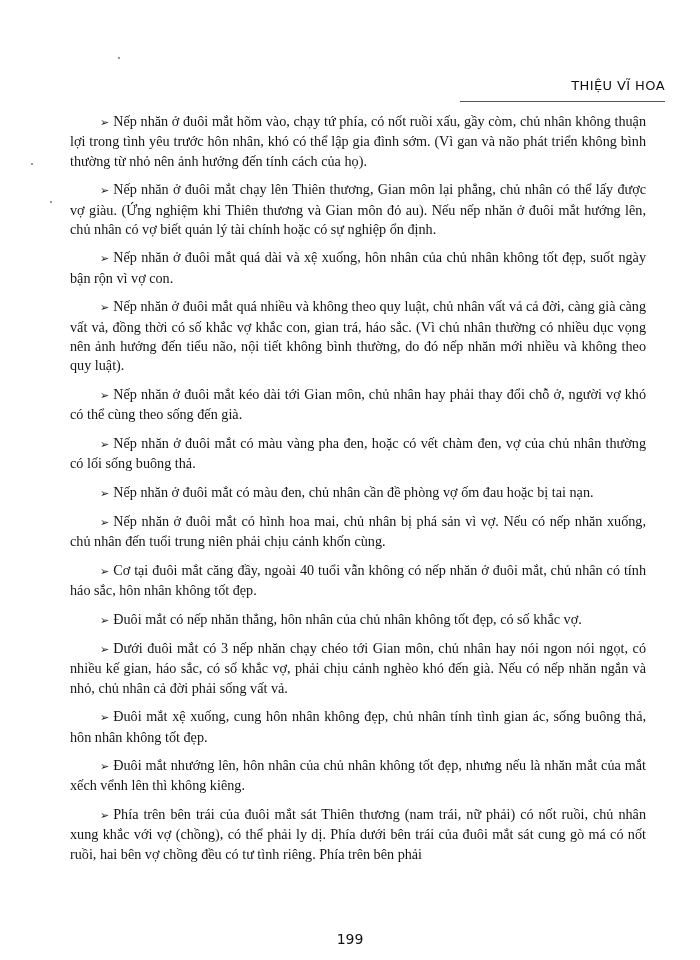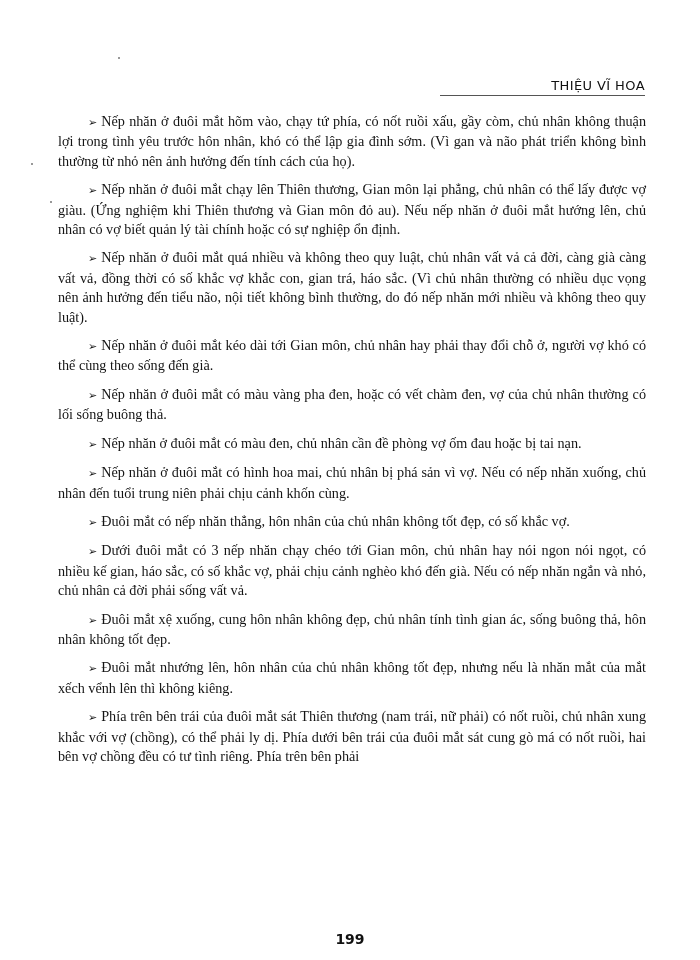--- a/index.html
+++ b/index.html
@@ -1,47 +1,49 @@
 <!DOCTYPE html>
 <html><head>
 <meta charset="utf-8">
 <style>
   html, body { margin:0; padding:0; background:#ffffff; }
   body { width:700px; height:960px; position:relative; overflow:hidden; color:#141414; }
   .page { position:absolute; left:0; top:0; width:700px; height:960px; }
-  .running-head { position:absolute; left:440px; top:78px; width:205px; text-align:right;
+  .running-head { position:absolute; left:460px; top:78px; width:205px; text-align:right;
     font-family:"DejaVu Sans", sans-serif; font-size:13px; letter-spacing:0.4px; color:#111;
-    padding-bottom:2px; border-bottom:1.5px solid #555; }
+    padding-bottom:8px; border-bottom:1.5px solid #555; }
   .stray-dot { position:absolute; width:2px; height:2px; background:#777; border-radius:50%; }
   .body { position:absolute; left:54px; top:112px; width:592px;
     font-family:"Liberation Serif", "DejaVu Serif", serif; font-size:14.2px; line-height:19.4px;
     text-align:justify; }
-  .para { margin:0 0 9px 4px; text-indent:30px; }
+  .para { margin:0 0 9px 16px; text-indent:30px; }
   .bullet { font-family:"DejaVu Sans", sans-serif; font-size:11px; margin-right:4px; }
   .folio { position:absolute; left:0; width:700px; top:931px; text-align:center;
-    font-family:"DejaVu Sans", sans-serif; font-weight:bold; font-size:14px; color:#111; }
+    font-family:"DejaVu Sans", sans-serif; font-weight:normal; font-size:14px; color:#111; }
 </style>
 </head>
 <body>
 
 <div class="page">
   <span class="stray-dot" style="left:118px;top:57px"></span>
   <span class="stray-dot" style="left:31px;top:163px"></span>
   <span class="stray-dot" style="left:50px;top:201px"></span>
 
   <div class="running-head">THIỆU VĨ HOA</div>
 
   <div class="body" id="body">
       <p class="para"><span class="bullet">➢</span><span>Nếp nhăn ở đuôi mắt hõm vào, chạy tứ phía, có nốt ruồi xấu, gầy còm, chủ nhân không thuận lợi trong tình yêu trước hôn nhân, khó có thể lập gia đình sớm. (Vì gan và não phát triển không bình thường từ nhỏ nên ảnh hưởng đến tính cách của họ).</span></p>
       <p class="para"><span class="bullet">➢</span><span>Nếp nhăn ở đuôi mắt chạy lên Thiên thương, Gian môn lại phẳng, chủ nhân có thể lấy được vợ giàu. (Ứng nghiệm khi Thiên thương và Gian môn đỏ au). Nếu nếp nhăn ở đuôi mắt hướng lên, chủ nhân có vợ biết quản lý tài chính hoặc có sự nghiệp ổn định.</span></p>
+      <p class="para"><span class="bullet">➢</span><span>Nếp nhăn ở đuôi mắt quá dài và xệ xuống, hôn nhân của chủ nhân không tốt đẹp, suốt ngày bận rộn vì vợ con.</span></p>
       <p class="para"><span class="bullet">➢</span><span>Nếp nhăn ở đuôi mắt quá nhiều và không theo quy luật, chủ nhân vất vả cả đời, càng già càng vất vả, đồng thời có số khắc vợ khắc con, gian trá, háo sắc. (Vì chủ nhân thường có nhiều dục vọng nên ảnh hưởng đến tiểu não, nội tiết không bình thường, do đó nếp nhăn mới nhiều và không theo quy luật).</span></p>
       <p class="para"><span class="bullet">➢</span><span>Nếp nhăn ở đuôi mắt kéo dài tới Gian môn, chủ nhân hay phải thay đổi chỗ ở, người vợ khó có thể cùng theo sống đến già.</span></p>
       <p class="para"><span class="bullet">➢</span><span>Nếp nhăn ở đuôi mắt có màu vàng pha đen, hoặc có vết chàm đen, vợ của chủ nhân thường có lối sống buông thả.</span></p>
       <p class="para"><span class="bullet">➢</span><span>Nếp nhăn ở đuôi mắt có màu đen, chủ nhân cần đề phòng vợ ốm đau hoặc bị tai nạn.</span></p>
       <p class="para"><span class="bullet">➢</span><span>Nếp nhăn ở đuôi mắt có hình hoa mai, chủ nhân bị phá sản vì vợ. Nếu có nếp nhăn xuống, chủ nhân đến tuổi trung niên phải chịu cảnh khốn cùng.</span></p>
+      <p class="para"><span class="bullet">➢</span><span>Cơ tại đuôi mắt căng đầy, ngoài 40 tuổi vẫn không có nếp nhăn ở đuôi mắt, chủ nhân có tính háo sắc, hôn nhân không tốt đẹp.</span></p>
       <p class="para"><span class="bullet">➢</span><span>Đuôi mắt có nếp nhăn thẳng, hôn nhân của chủ nhân không tốt đẹp, có số khắc vợ.</span></p>
       <p class="para"><span class="bullet">➢</span><span>Dưới đuôi mắt có 3 nếp nhăn chạy chéo tới Gian môn, chủ nhân hay nói ngon nói ngọt, có nhiều kế gian, háo sắc, có số khắc vợ, phải chịu cảnh nghèo khó đến già. Nếu có nếp nhăn ngắn và nhỏ, chủ nhân cả đời phải sống vất vả.</span></p>
       <p class="para"><span class="bullet">➢</span><span>Đuôi mắt xệ xuống, cung hôn nhân không đẹp, chủ nhân tính tình gian ác, sống buông thả, hôn nhân không tốt đẹp.</span></p>
       <p class="para"><span class="bullet">➢</span><span>Đuôi mắt nhướng lên, hôn nhân của chủ nhân không tốt đẹp, nhưng nếu là nhăn mắt của mắt xếch vểnh lên thì không kiêng.</span></p>
       <p class="para"><span class="bullet">➢</span><span>Phía trên bên trái của đuôi mắt sát Thiên thương (nam trái, nữ phải) có nốt ruồi, chủ nhân xung khắc với vợ (chồng), có thể phải ly dị. Phía dưới bên trái của đuôi mắt sát cung gò má có nốt ruồi, hai bên vợ chồng đều có tư tình riêng. Phía trên bên phải</span></p>
     </div>
 
   <div class="folio">199</div>
 </div>
 

